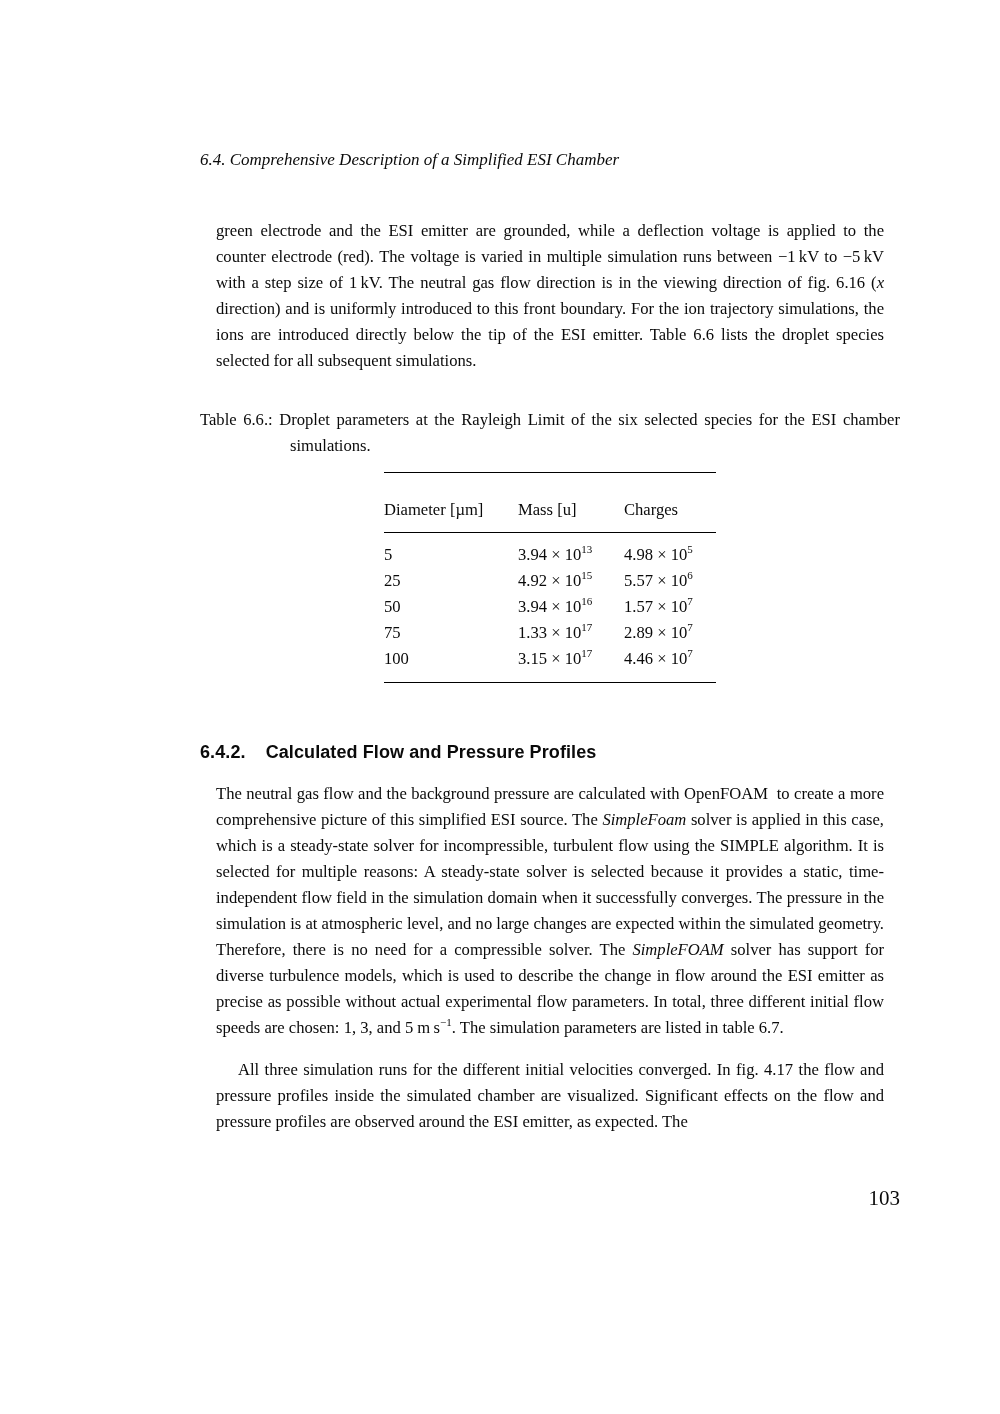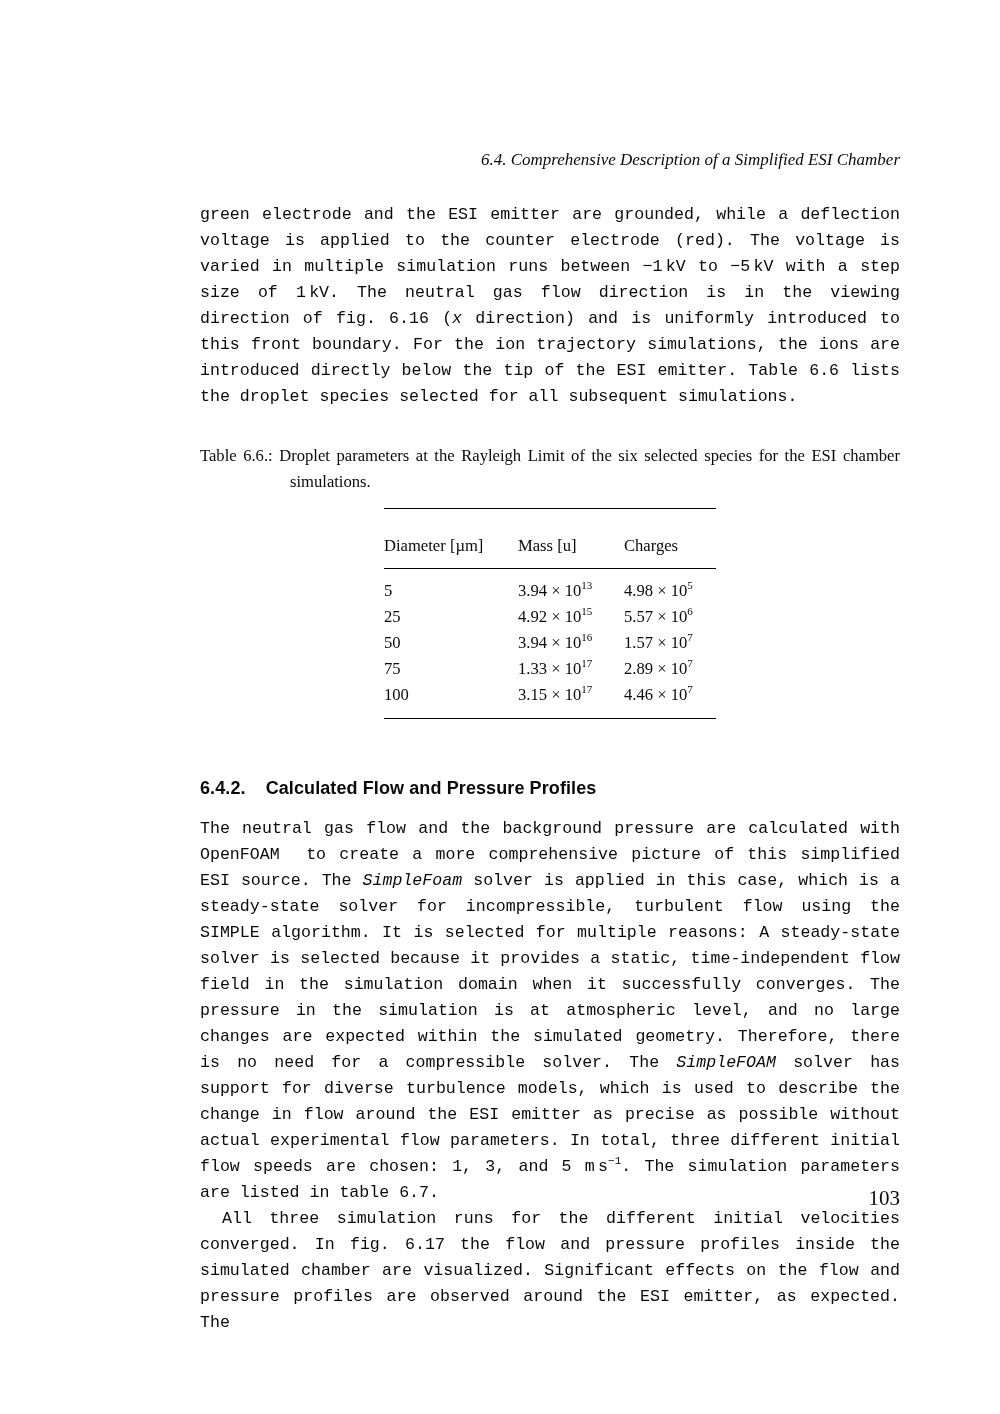--- a/index.html
+++ b/index.html
@@ -14,36 +14,35 @@
     background: #ffffff;
     font-family: "Liberation Serif", "DejaVu Serif", serif;
     color: #0a0a0a;
     overflow: hidden;
   }
   .running-header {
     position: absolute;
     top: 150px;
     left: 200px;
     width: 700px;
-    text-align: right;
+    text-align: left;
     font-style: italic;
     font-size: 17px;
   }
   .content {
     position: absolute;
     top: 202px;
     left: 200px;
     width: 700px;
     font-size: 16.6px;
     line-height: 26px;
   }
   .para {
     text-align: justify;
-    margin: 0;
-    font-family: Liberation Mono, monospace;
+    margin: 16px;
   }
   .para.indent-first {
     text-indent: 22px;
   }
   sup {
     font-size: 11px;
     line-height: 0;
   }
   .table-caption {
     margin-top: 33px;
@@ -148,19 +147,19 @@
           </tr>
         </tbody>
     </table>
 
     <div class="section-heading">
       <span class="heading-number">6.4.2.</span><span>Calculated Flow and Pressure Profiles</span>
     </div>
 
     <p class="para">The neutral gas flow and the background pressure are calculated with OpenFOAM&nbsp; to create a more comprehensive picture of this simplified ESI source. The <span style="font-style: italic;">SimpleFoam</span> solver is applied in this case, which is a steady-state solver for incompressible, turbulent flow using the SIMPLE algorithm. It is selected for multiple reasons: A steady-state solver is selected because it provides a static, time-independent flow field in the simulation domain when it successfully converges. The pressure in the simulation is at atmospheric level, and no large changes are expected within the simulated geometry. Therefore, there is no need for a compressible solver. The <span style="font-style: italic;">SimpleFOAM</span> solver has support for diverse turbulence models, which is used to describe the change in flow around the ESI emitter as precise as possible without actual experimental flow parameters. In total, three different initial flow speeds are chosen: 1, 3, and 5 m s<sup>−1</sup>. The simulation parameters are listed in table 6.7.</p>
 
-    <p class="para indent-first">All three simulation runs for the different initial velocities converged. In fig. 6.17 the flow and pressure profiles inside the simulated chamber are visualized. Significant effects on the flow and pressure profiles are observed around the ESI emitter, as expected. The</p>
+    <p class="para indent-first">All three simulation runs for the different initial velocities converged. In fig. 4.17 the flow and pressure profiles inside the simulated chamber are visualized. Significant effects on the flow and pressure profiles are observed around the ESI emitter, as expected. The</p>
 
   </div>
 
   <div class="page-number">103</div>
 
 </div>
 
 </body></html>

